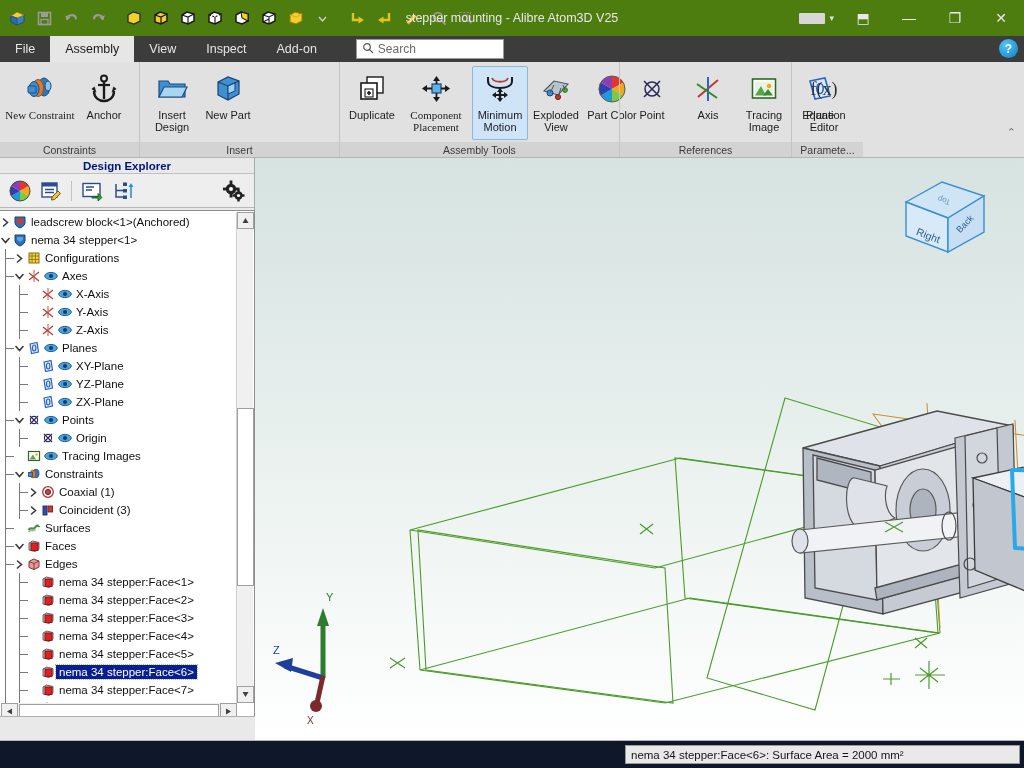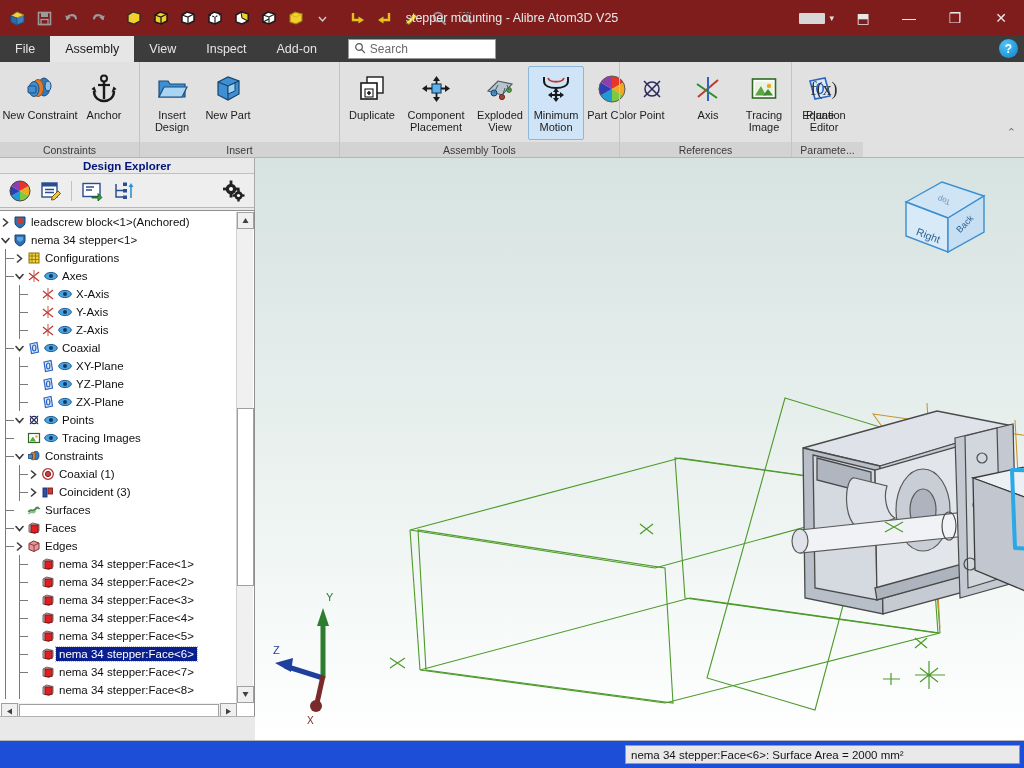--- a/index.html
+++ b/index.html
@@ -7,21 +7,21 @@
     width: 1024px; height: 768px;
     overflow: hidden;
     font-family: "Liberation Sans", sans-serif;
     background: #3c3c3c;
   }
   #app { position: relative; width: 1024px; height: 768px; }
 
   
   .titlebar {
     position: absolute; top: 0; left: 0; width: 1024px; height: 36px;
-    background: #7f1d1d; display: flex; align-items: center;
+    background: #4d7c0f; display: flex; align-items: center;
   }
   .qat { display: flex; align-items: center; gap: 2px; padding-left: 5px; }
   .qbtn {
     width: 25px; height: 26px; display: flex; align-items: center; justify-content: center;
     cursor: pointer; position: relative;
   }
   .qbtn svg { display: block; }
   .qsep { width: 6px; }
   .title-text {
     position: absolute; left: 0; right: 0; top: 0; height: 36px;
@@ -45,21 +45,21 @@
   .tabstrip {
     position: absolute; top: 36px; left: 0; width: 1024px; height: 26px;
     background: #3c3c3c; display: flex; align-items: stretch;
   }
   .tab {
     padding: 0 15px; display: flex; align-items: center;
     color: #e6e6e6; font-size: 12.5px; cursor: pointer;
   }
   .tab.active { background: #e6e6e6; color: #1a1a1a; }
   .searchbox {
-    margin-left: 16px; margin-top: 3px; margin-bottom: 3px;
+    margin-left: 24px; margin-top: 3px; margin-bottom: 3px;
     width: 148px; background: #fff; border: 1px solid #999;
     display: flex; align-items: center; gap: 4px; padding-left: 5px;
     cursor: text;
   }
   .searchbox .mag { flex: none; }
   .search-input {
     border: 0; outline: 0; width: 118px; font-size: 12px;
     font-family: "Liberation Sans", sans-serif; color: #333; background: transparent;
   }
   .search-input::placeholder { color: #6a6a6a; }
@@ -85,21 +85,21 @@
     align-items: center; padding-top: 5px; cursor: pointer; border: 1px solid transparent;
     border-radius: 2px;
   }
   .ritem.sel { background: #cfe4f7; border-color: #8cb8dc; }
   .ritem .ico { height: 34px; display: flex; align-items: center; justify-content: center; }
   .ritem .lbl {
     font-size: 11px; color: #1d1d1d; text-align: center; line-height: 12px;
     margin-top: 3px; width: 58px;
   }
   .ritem.wide { width: 72px; }
-  .ritem.wide .lbl { width: 76px; }
+  .ritem.wide .lbl { width: 76px; font-family: Liberation Serif, serif; }
   .rgroup-title {
     position: absolute; bottom: 0; left: 0; right: 0; height: 15px;
     background: #d3d3d3; color: #3b3b3b; font-size: 10.5px;
     display: flex; align-items: center; justify-content: center;
   }
   .ribbon-collapse {
     position: absolute; right: 8px; bottom: 18px; color: #777; font-size: 11px; cursor: pointer;
   }
 
   
@@ -180,21 +180,21 @@
     position: absolute; top: 158px; left: 255px; width: 769px; height: 582px;
     background: linear-gradient(to bottom, #d6e3e1 0%, #e7efed 45%, #f8fbfa 85%, #ffffff 100%);
     overflow: hidden;
   }
   .viewport svg { display: block; }
   .viewcube { position: absolute; right: 24px; top: 12px; }
 
   
   .statusbar {
     position: absolute; left: 0; bottom: 0; width: 1024px; height: 28px;
-    background: #1d4ed8; border-top: 1px solid #b6b6b6;
+    background: #0f172a; border-top: 1px solid #b6b6b6;
     display: flex; align-items: center;
   }
   .status-left { flex: 1; height: 28px; }
   .status-field {
     width: 395px; height: 19px; margin-right: 4px;
     background: #e9e9e9; border: 1px solid #9a9a9a;
     display: flex; align-items: center; padding-left: 5px;
     font-size: 11.5px; color: #151515; white-space: nowrap; overflow: hidden;
   }
 </style>
@@ -423,45 +423,45 @@
               <rect x="11" y="9" width="9" height="9" fill="#5fb0e8" stroke="#15496f" stroke-width="1.2"></rect>
               <path d="M15.5 1 L19 6 L12 6 Z" fill="#1a1a1a"></path>
               <path d="M15.5 27 L19 22 L12 22 Z" fill="#1a1a1a"></path>
               <path d="M1 13.5 L6 17 L6 10 Z" fill="#1a1a1a"></path>
               <path d="M29 13.5 L24 17 L24 10 Z" fill="#1a1a1a"></path>
               <path d="M15.5 5 L15.5 9 M15.5 18 L15.5 23 M5 13.5 L11 13.5 M20 13.5 L25 13.5" stroke="#1a1a1a" stroke-width="1.8"></path>
             </svg>
           </span>
           <span class="lbl">Component Placement</span>
         </div>
-        <div class="ritem">
-          <span class="ico">
-            <svg width="30" height="28" viewBox="0 0 30 28">
-              <path d="M3 16 L13 6 L27 9 L17 20 Z" fill="#b8c4cc" stroke="#4a5660" stroke-width="1.1"></path>
-              <circle cx="9" cy="18" r="3" fill="#3f8fd2" stroke="#14436f" stroke-width="1"></circle>
-              <circle cx="17" cy="22" r="2.6" fill="#c0392b" stroke="#7a2117" stroke-width="1"></circle>
-              <circle cx="24" cy="15" r="2.4" fill="#5aa546" stroke="#2e6b20" stroke-width="1"></circle>
-              <path d="M9 18 L13 10 M17 22 L20 13 M24 15 L22 10" stroke="#4a5660" stroke-width="1"></path>
-            </svg>
-          </span>
-          <span class="lbl">Exploded View</span>
-        </div>
         <div class="ritem sel">
           <span class="ico">
             <svg width="30" height="28" viewBox="0 0 30 28">
               <path d="M3 2 L3 6 C3 11 9 13 15 13 C21 13 27 11 27 6 L27 2" fill="none" stroke="#1a1a1a" stroke-width="2"></path>
               <path d="M7 3 C9 8 21 8 23 3" fill="none" stroke="#c0392b" stroke-width="1.8"></path>
               <path d="M15 14 L15 26 M9 20 L21 20" stroke="#1a1a1a" stroke-width="2.2"></path>
               <path d="M15 13 L18 17 L12 17 Z" fill="#1a1a1a"></path>
               <path d="M15 27 L18 23 L12 23 Z" fill="#1a1a1a"></path>
               <path d="M7 20 L11 23 L11 17 Z" fill="#1a1a1a"></path>
               <path d="M23 20 L19 23 L19 17 Z" fill="#1a1a1a"></path>
             </svg>
           </span>
           <span class="lbl">Minimum Motion</span>
+        </div>
+        <div class="ritem">
+          <span class="ico">
+            <svg width="30" height="28" viewBox="0 0 30 28">
+              <path d="M3 16 L13 6 L27 9 L17 20 Z" fill="#b8c4cc" stroke="#4a5660" stroke-width="1.1"></path>
+              <circle cx="9" cy="18" r="3" fill="#3f8fd2" stroke="#14436f" stroke-width="1"></circle>
+              <circle cx="17" cy="22" r="2.6" fill="#c0392b" stroke="#7a2117" stroke-width="1"></circle>
+              <circle cx="24" cy="15" r="2.4" fill="#5aa546" stroke="#2e6b20" stroke-width="1"></circle>
+              <path d="M9 18 L13 10 M17 22 L20 13 M24 15 L22 10" stroke="#4a5660" stroke-width="1"></path>
+            </svg>
+          </span>
+          <span class="lbl">Exploded View</span>
         </div>
         <div class="ritem">
           <span class="ico">
             <svg width="30" height="30" viewBox="0 0 30 30">
               <g transform="translate(15,15)">
                 <path d="M0 0 L0 -13 A13 13 0 0 1 11.3 -6.5 Z" fill="#e8352a"></path>
                 <path d="M0 0 L11.3 -6.5 A13 13 0 0 1 11.3 6.5 Z" fill="#f0a81e"></path>
                 <path d="M0 0 L11.3 6.5 A13 13 0 0 1 0 13 Z" fill="#7ec93f"></path>
                 <path d="M0 0 L0 13 A13 13 0 0 1 -11.3 6.5 Z" fill="#1f9ad6"></path>
                 <path d="M0 0 L-11.3 6.5 A13 13 0 0 1 -11.3 -6.5 Z" fill="#2e3fb0"></path>
@@ -765,21 +765,21 @@
                 <path d="M3 3 L10 1.5 L11.5 11 L4.5 12.5 Z" fill="#d9ecfa" stroke="#2f63c4" stroke-width="1.2"></path>
                 <ellipse cx="7.2" cy="7" rx="1.7" ry="3" fill="none" stroke="#2f63c4" stroke-width="1.2"></ellipse>
               </svg>
             </span>
             <span class="teye">
               <svg width="14" height="10" viewBox="0 0 14 10">
                 <ellipse cx="7" cy="5" rx="6.3" ry="3.6" fill="#4aa3e0" stroke="#1d5f94" stroke-width="1"></ellipse>
                 <circle cx="7" cy="5" r="2" fill="#123a5e"></circle>
               </svg>
             </span>
-            <span class="tlabel">Coaxial</span>
+            <span class="tlabel">Planes</span>
           </div>
           <div class="trow">
             <span class="twig">
               <span class="vline" style="left: 5px; top: 0px; height: 18px;"></span>
             </span>
             <span class="twig">
               <span class="hline" style="left: 5px; top: 9px; width: 9px;"></span>
               <span class="vline" style="left: 5px; top: 0px; height: 18px;"></span>
             </span>
             <span class="tcaret"></span>
@@ -859,20 +859,43 @@
                 <path d="M3 3 L11 11 M11 3 L3 11" stroke="#2b2b5e" stroke-width="1.2"></path>
               </svg>
             </span>
             <span class="teye">
               <svg width="14" height="10" viewBox="0 0 14 10">
                 <ellipse cx="7" cy="5" rx="6.3" ry="3.6" fill="#4aa3e0" stroke="#1d5f94" stroke-width="1"></ellipse>
                 <circle cx="7" cy="5" r="2" fill="#123a5e"></circle>
               </svg>
             </span>
             <span class="tlabel">Points</span>
+          </div>
+          <div class="trow">
+            <span class="twig">
+              <span class="vline" style="left: 5px; top: 0px; height: 18px;"></span>
+            </span>
+            <span class="twig">
+              <span class="hline" style="left: 5px; top: 9px; width: 9px;"></span>
+              <span class="vline" style="left: 5px; top: 0px; height: 18px;"></span>
+            </span>
+            <span class="tcaret"></span>
+            <span class="ticon">
+              <svg width="14" height="14" viewBox="0 0 14 14">
+                <circle cx="7" cy="7" r="3.6" fill="none" stroke="#2b2b5e" stroke-width="1.1"></circle>
+                <path d="M3 3 L11 11 M11 3 L3 11" stroke="#2b2b5e" stroke-width="1.2"></path>
+              </svg>
+            </span>
+            <span class="teye">
+              <svg width="14" height="10" viewBox="0 0 14 10">
+                <ellipse cx="7" cy="5" rx="6.3" ry="3.6" fill="#4aa3e0" stroke="#1d5f94" stroke-width="1"></ellipse>
+                <circle cx="7" cy="5" r="2" fill="#123a5e"></circle>
+              </svg>
+            </span>
+            <span class="tlabel">Origin</span>
           </div>
           <div class="trow">
             <span class="twig">
               <span class="hline" style="left: 5px; top: 9px; width: 9px;"></span>
               <span class="vline" style="left: 5px; top: 0px; height: 18px;"></span>
             </span>
             <span class="tcaret"></span>
             <span class="ticon">
               <svg width="14" height="14" viewBox="0 0 14 14">
                 <rect x="1.5" y="2.5" width="11" height="9" fill="#fff" stroke="#2e6b20" stroke-width="1.2"></rect>

